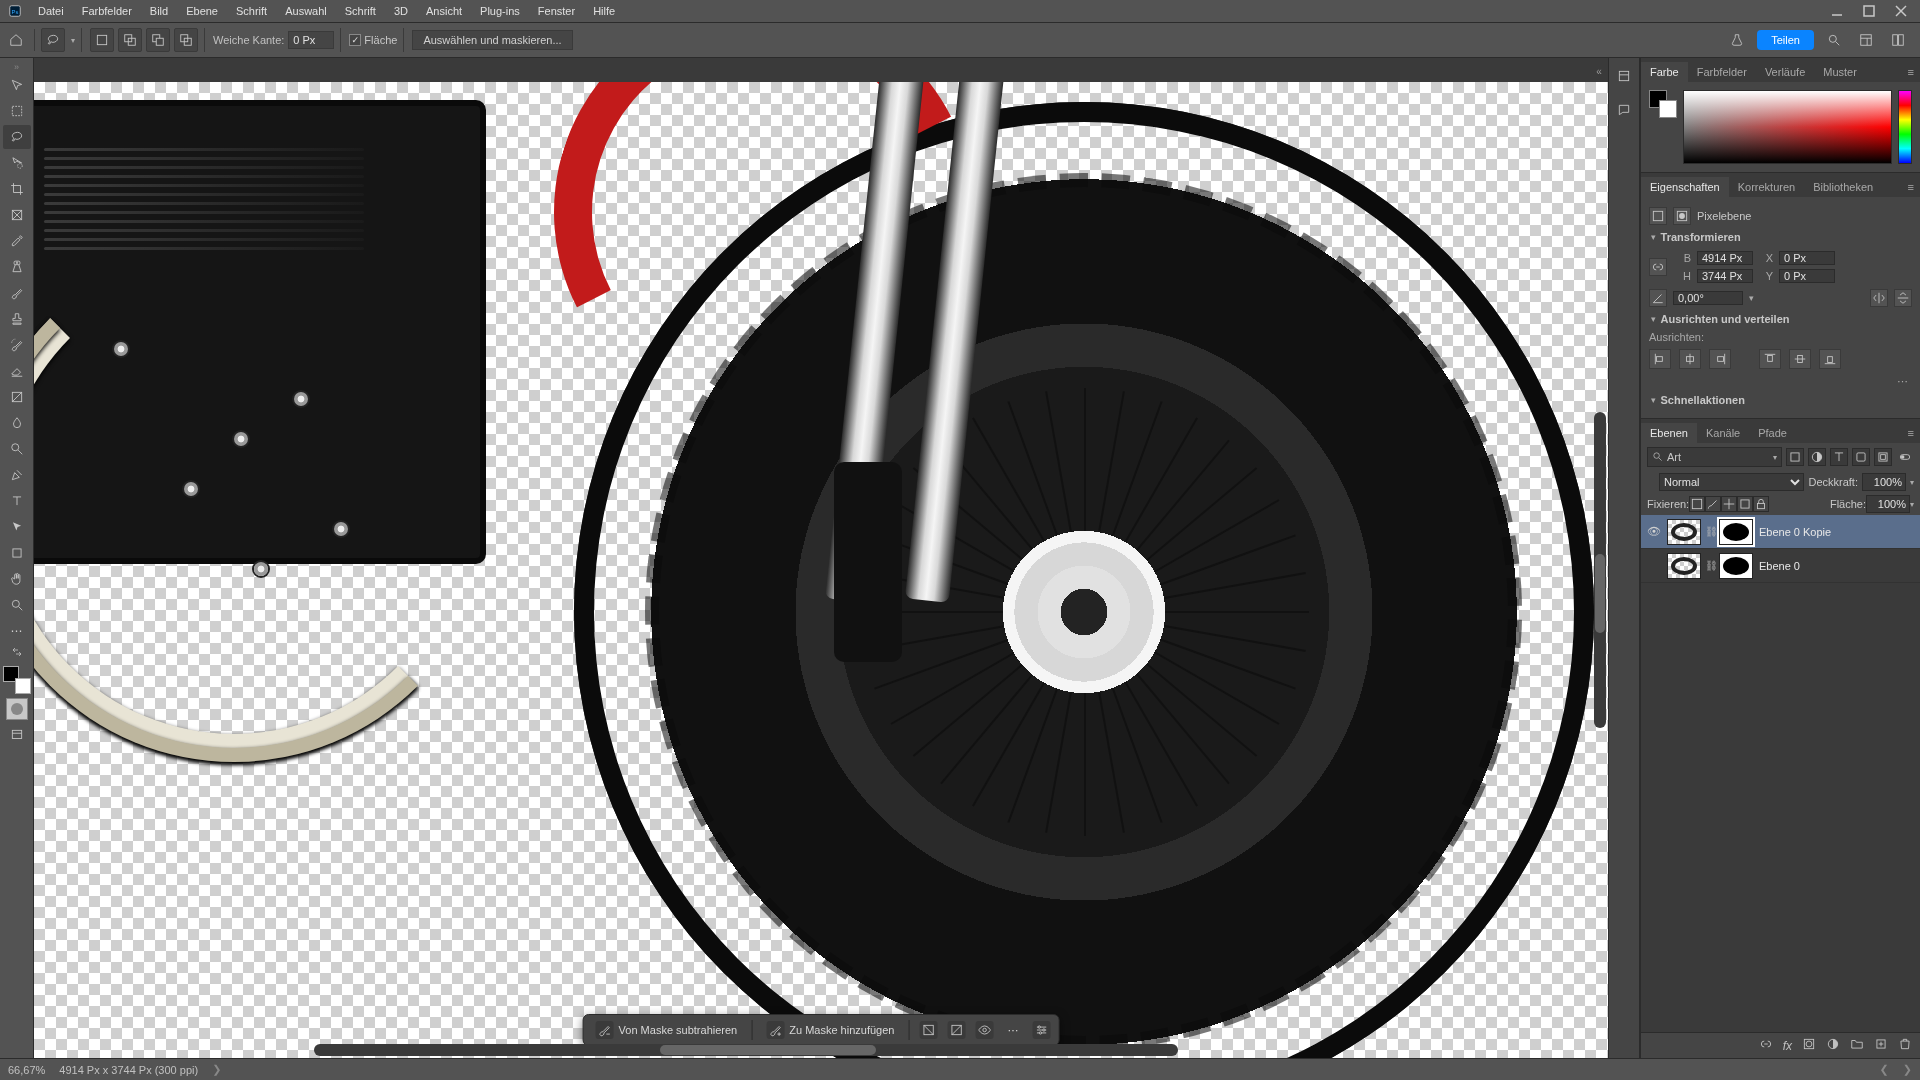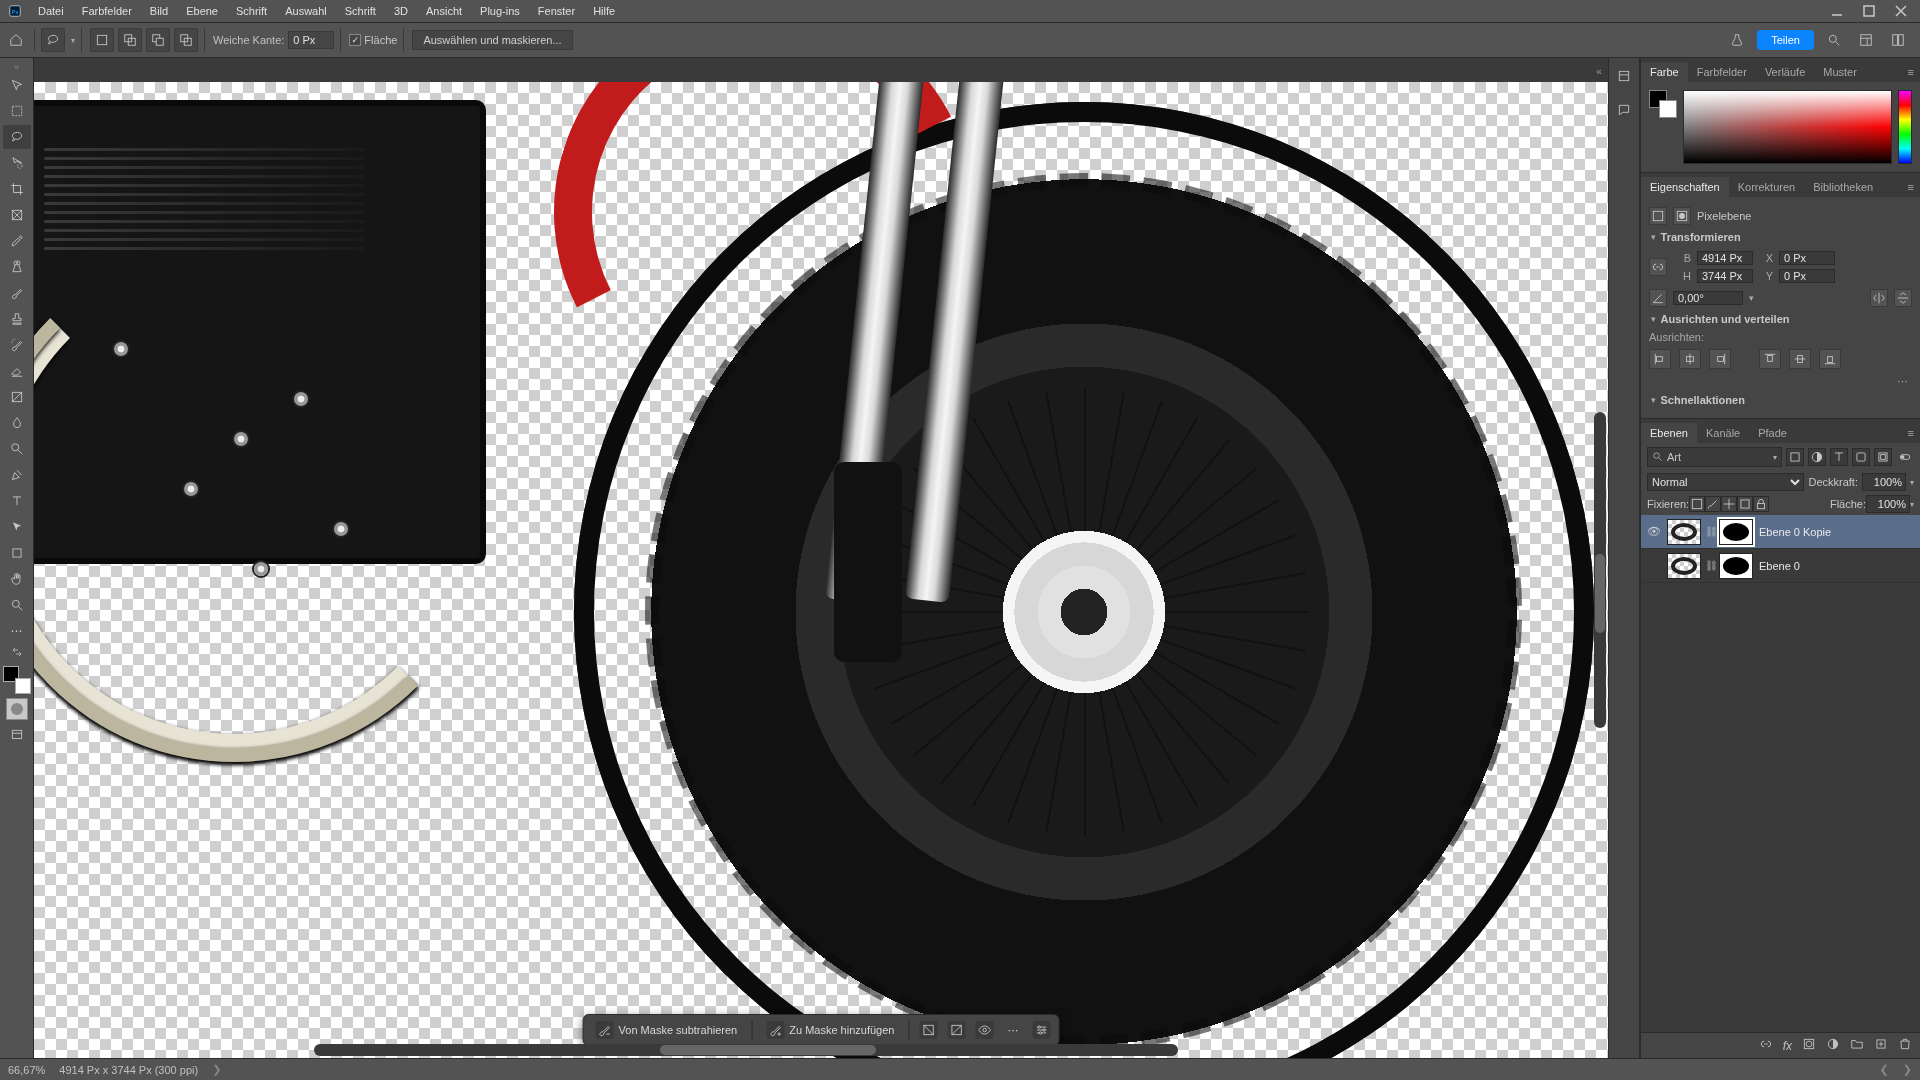--- a/index.html
+++ b/index.html
@@ -108,21 +108,21 @@
 .align-row{display:flex;gap:8px;padding:4px 0;}
 .align-row .a{width:22px;height:20px;border:1px solid #3a3a3a;background:#535353;display:flex;align-items:center;justify-content:center;font-size:10px;cursor:pointer;}
 .more{text-align:right;color:#aaa;padding:2px 4px;}
 
 .layers{flex:1;display:flex;flex-direction:column;min-height:0;}
 .layers .filter-row{display:flex;align-items:center;gap:4px;padding:4px 6px;}
 .layers .filter-row .search{flex:1;display:flex;align-items:center;gap:4px;background:#3a3a3a;border:1px solid #2b2b2b;height:20px;padding:0 4px;}
 .layers .filter-row .filter-icn{width:18px;height:18px;border:1px solid #2b2b2b;background:#3a3a3a;display:flex;align-items:center;justify-content:center;font-size:10px;cursor:pointer;}
 .layers .blend-row{display:flex;align-items:center;gap:4px;padding:2px 6px;}
 .layers select,.layers input.pct{background:#3a3a3a;border:1px solid #2b2b2b;color:#e0e0e0;font-size:11px;height:18px;}
-.layers select{flex:1;}
+.layers select{flex:1;margin-left:12px;}
 .layers input.pct{width:44px;text-align:right;padding-right:3px;}
 .layers .lock-row{display:flex;align-items:center;padding:2px 6px;font-size:11px;}
 .layers .lock-icn{width:16px;height:16px;border:1px solid #2b2b2b;display:flex;align-items:center;justify-content:center;font-size:10px;cursor:pointer;}
 .layer-list{flex:1;overflow:auto;background:#3a3a3a;}
 .layer{display:flex;align-items:center;height:34px;border-bottom:1px solid #323232;padding:0 4px;gap:4px;}
 .layer.selected{background:#5a6e8c;}
 .layer .eye{width:18px;text-align:center;color:#d0d0d0;cursor:pointer;}
 .layer .thumb{width:34px;height:26px;border:1px solid #222;background:
   linear-gradient(45deg,#cfcfcf 25%,transparent 25%) 0 0/8px 8px,
   linear-gradient(-45deg,#cfcfcf 25%,transparent 25%) 0 4px/8px 8px,

